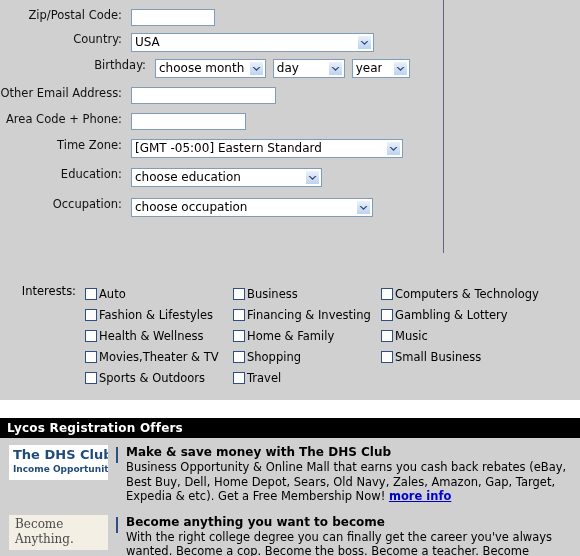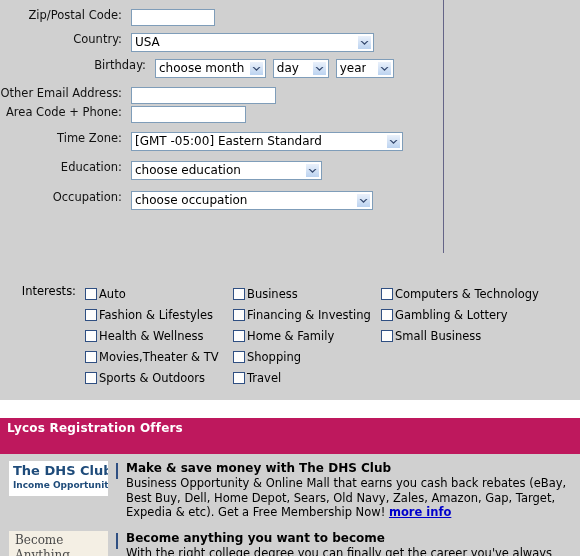--- a/index.html
+++ b/index.html
@@ -149,25 +149,25 @@
   }
 
   
   .offers {
     position: absolute;
     left: 0;
     top: 418px;
     width: 580px;
   }
   .offers-header {
-    background: #be185d;
+    background: #000000;
     color: #ffffff;
     font-weight: bold;
     font-size: 12px;
-    height: 36px;
+    height: 20px;
     line-height: 20px;
     padding-left: 7px;
     box-sizing: border-box;
     letter-spacing: 0.2px;
   }
   .offers-body {
     background: #d0d0d0;
     padding-top: 5px;
     height: 118px;
     box-sizing: border-box;
@@ -280,40 +280,40 @@
       <div class="frow-label">Birthday:</div>
       <div class="frow-field">
         <div class="sel" style="width:111px;">
           <span class="sel-text">choose month</span>
           <span class="arrow-btn">
             <svg width="9" height="6" viewBox="0 0 9 6">
                 <path d="M0.5 1 L4.5 5 L8.5 1 L7 1 L4.5 3.3 L2 1 Z" fill="#31456b"></path>
               </svg>
           </span>
         </div>
-        <div class="sel" style="width:56px;justify-content:space-between;">
+        <div class="sel" style="width:72px;justify-content:space-between;">
           <span class="sel-text">day</span>
           <span class="arrow-btn">
             <svg width="9" height="6" viewBox="0 0 9 6">
                 <path d="M0.5 1 L4.5 5 L8.5 1 L7 1 L4.5 3.3 L2 1 Z" fill="#31456b"></path>
               </svg>
           </span>
         </div>
         <div class="sel" style="width:58px;">
           <span class="sel-text">year</span>
           <span class="arrow-btn">
             <svg width="9" height="6" viewBox="0 0 9 6">
                 <path d="M0.5 1 L4.5 5 L8.5 1 L7 1 L4.5 3.3 L2 1 Z" fill="#31456b"></path>
               </svg>
           </span>
         </div>
       </div>
     </div>
 
-    <div class="frow" style="margin-bottom:2px;">
+    <div class="frow" style="margin-bottom:9px;">
       <div class="frow-label">Other Email Address:</div>
       <div class="frow-field">
         <input class="txt" style="width: 145px;" value="">
       </div>
     </div>
 
     <div class="frow" style="margin-bottom:9px;">
       <div class="frow-label">Area Code + Phone:</div>
       <div class="frow-field">
         <input class="txt" style="width: 115px;" value="">
@@ -415,20 +415,24 @@
       </div>
 
       <div class="icol wide">
         <div class="ck-row">
           <span class="ckbox"></span>
           <span class="ck-label">Computers &amp; Technology</span>
         </div>
         <div class="ck-row">
           <span class="ckbox"></span>
           <span class="ck-label">Gambling &amp; Lottery</span>
+        </div>
+        <div class="ck-row">
+          <span class="ckbox"></span>
+          <span class="ck-label">Music</span>
         </div>
         <div class="ck-row">
           <span class="ckbox"></span>
           <span class="ck-label">Small Business</span>
         </div>
       </div>
 
     </div>
   </div>
 

